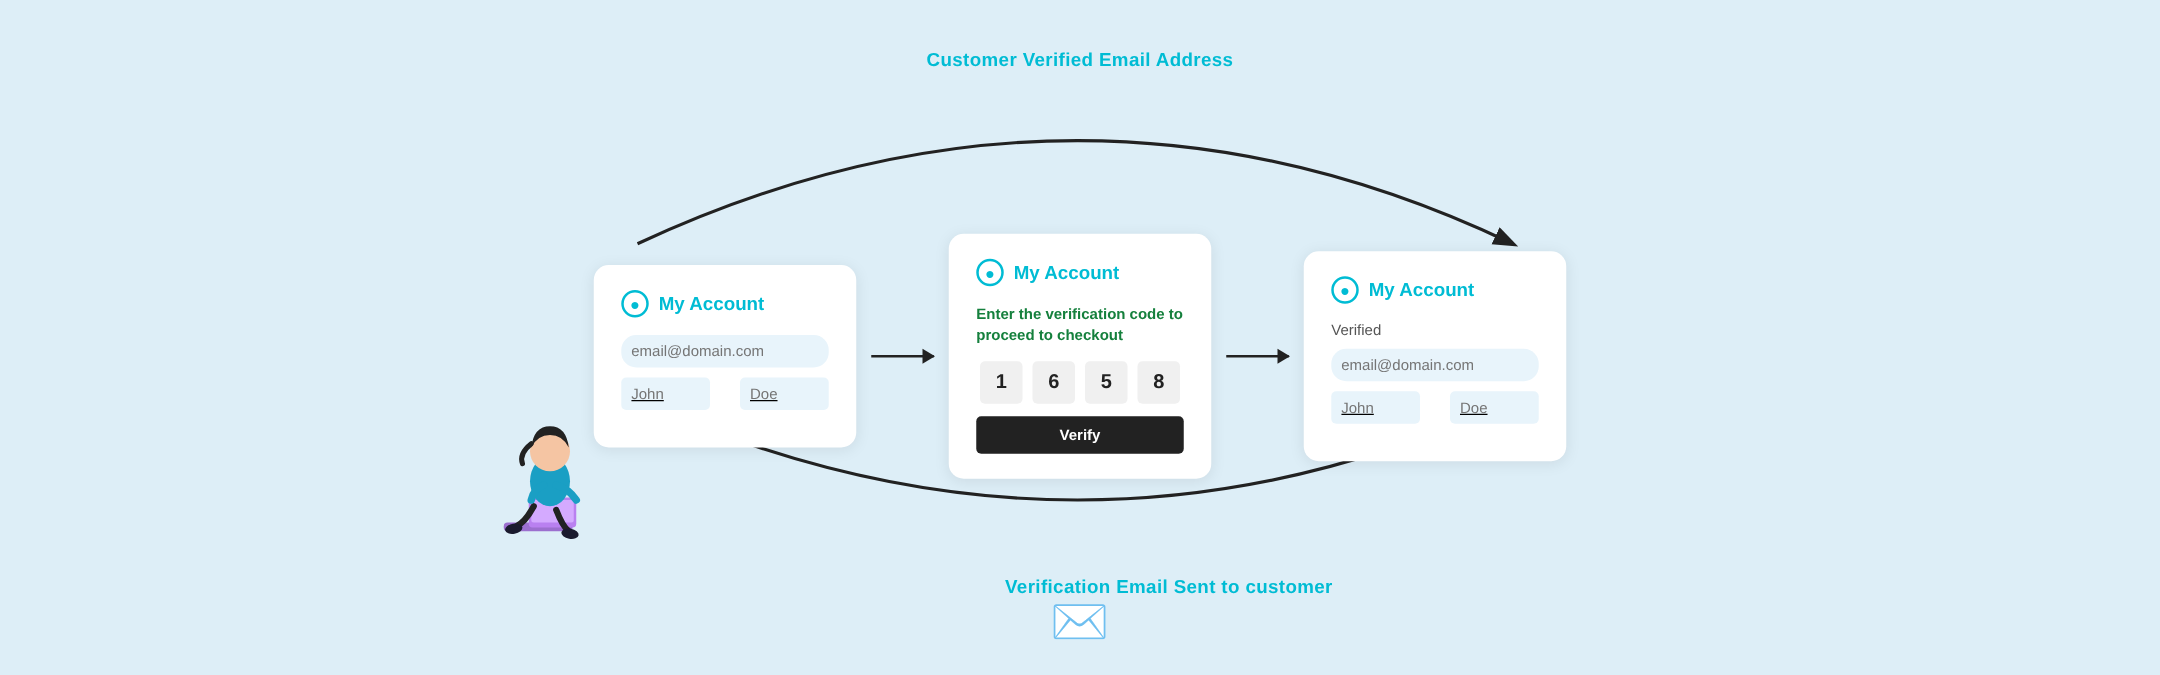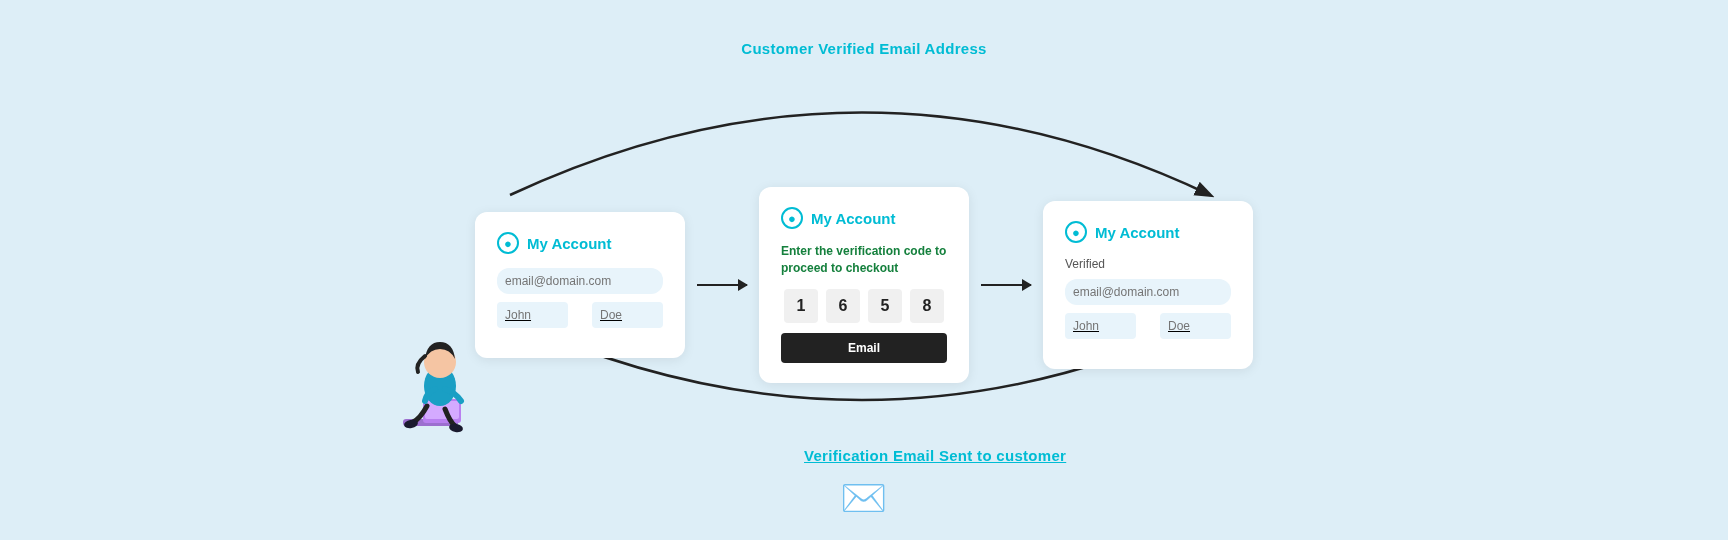--- a/index.html
+++ b/index.html
@@ -188,30 +188,29 @@
       font-size: 15px;
       font-weight: 700;
       color: #00bcd4;
       z-index: 3;
       white-space: nowrap;
       letter-spacing: 0.3px;
     }
 
     .curve-label-bottom {
       position: absolute;
-      bottom: 76px;
+      bottom: 62px;
       left: 50%;
       transform: translateX(-60px);
       font-size: 15px;
       font-weight: 700;
       color: #00bcd4;
       z-index: 3;
       white-space: nowrap;
       letter-spacing: 0.3px;
-      text-decoration: underline;
     }
 
     
     .envelope {
       position: absolute;
       bottom: 20px;
       left: 50%;
       transform: translateX(-50%);
       z-index: 3;
       font-size: 38px;
@@ -312,21 +311,21 @@
         <div class="account-icon">●</div>
         <span class="card-title">My Account</span>
       </div>
       <p class="verify-desc">Enter the verification code to proceed to checkout</p>
       <div class="code-row">
         <div class="code-box">1</div>
         <div class="code-box">6</div>
         <div class="code-box">5</div>
         <div class="code-box">8</div>
       </div>
-      <button class="btn-dark">Email</button>
+      <button class="btn-dark">Verify</button>
     </div>
 
     <div class="arrow-connector">
       <div class="arrow-right"></div>
     </div>
 
     <div class="card">
       <div class="card-header">
         <div class="account-icon">●</div>
         <span class="card-title">My Account</span>

